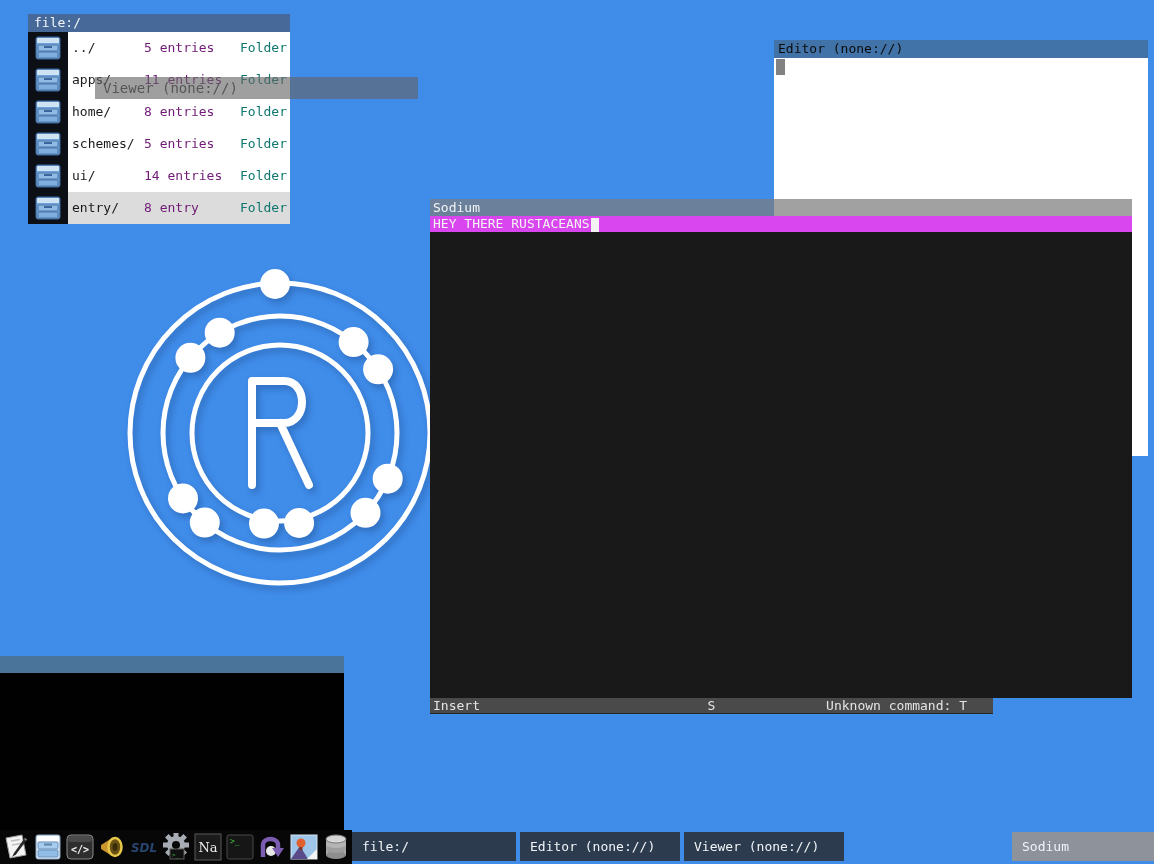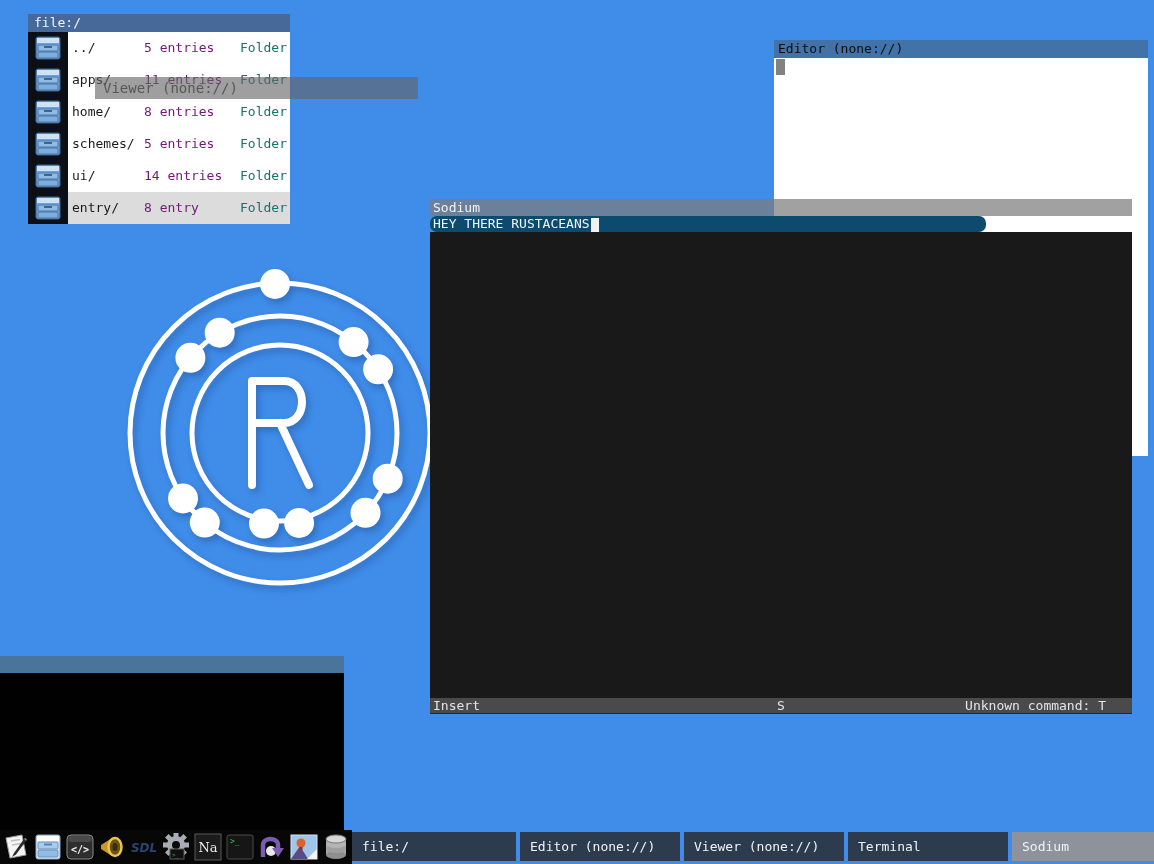--- a/index.html
+++ b/index.html
@@ -41,27 +41,27 @@
                           background:#4173A8; color:#0B0B0B; padding-left:4px; }
   .win-editor .body { position:absolute; left:0; top:18px; width:374px; height:398px;
                       background:#FFFFFF; }
   .ed-cursor { position:absolute; left:2px; top:1px; width:9px; height:16px; background:#828282; }
 
   
   .win-sodium { position:absolute; left:430px; top:199px; width:702px; height:516px; }
   .win-sodium .titlebar { left:0; top:0; width:702px; height:17px;
                           background:rgba(125,125,125,0.72); color:#F4F4F4;
                           line-height:17px; padding-left:3px; }
-  .so-line1 { position:absolute; left:0; top:17px; width:556px; height:16px;
-              background:#0c4a6e; color:#F2F2F2; font-size:13px; line-height:16px;
-              padding-left:3px; white-space:nowrap;border-radius:7px; }
+  .so-line1 { position:absolute; left:0; top:17px; width:702px; height:16px;
+              background:#d946ef; color:#F2F2F2; font-size:13px; line-height:16px;
+              padding-left:3px; white-space:nowrap; }
   .so-cursor { display:inline-block; width:8px; height:14px; background:#F2F2F2;
                vertical-align:middle; margin-left:1px; }
   .so-body { position:absolute; left:0; top:33px; width:702px; height:466px; background:#191919; }
-  .so-status { position:absolute; left:0; top:499px; width:702px; height:16px;
+  .so-status { position:absolute; left:0; top:499px; width:563px; height:16px;
                background:#4A4A4A; color:#E4E4E4; font-size:13px; line-height:16px;
                border-bottom:1px solid #262626; }
   .so-status .sl { position:absolute; left:3px; }
   .so-status .sc { position:absolute; left:50%; transform:translateX(-50%); }
   .so-status .sr { position:absolute; right:26px; }
 
   
   .win-terminal { position:absolute; left:0; top:656px; width:344px; height:174px; }
   .win-terminal .titlebar { left:0; top:0; width:344px; height:17px; background:#4A7499; }
   .win-terminal .body { position:absolute; left:0; top:17px; width:344px; height:157px;
@@ -337,17 +337,16 @@
           <ellipse cx="13" cy="11" rx="10" ry="4" fill="#B4B4B4"></ellipse>
           <ellipse cx="13" cy="6" rx="10" ry="4" fill="#D6D6D6" stroke="#7A7A7A"></ellipse>
         </svg>
       </div>
 
     </div>
 
     <div class="tb-entry e0">file:/</div>
     <div class="tb-entry e1">Editor (none://)</div>
     <div class="tb-entry e2">Viewer (none://)</div>
-    <div class="tb-entry e3">Terminal</div>
     <div class="tb-entry e4 active">Sodium</div>
   </div>
 
 </div>
 
 </body></html>

